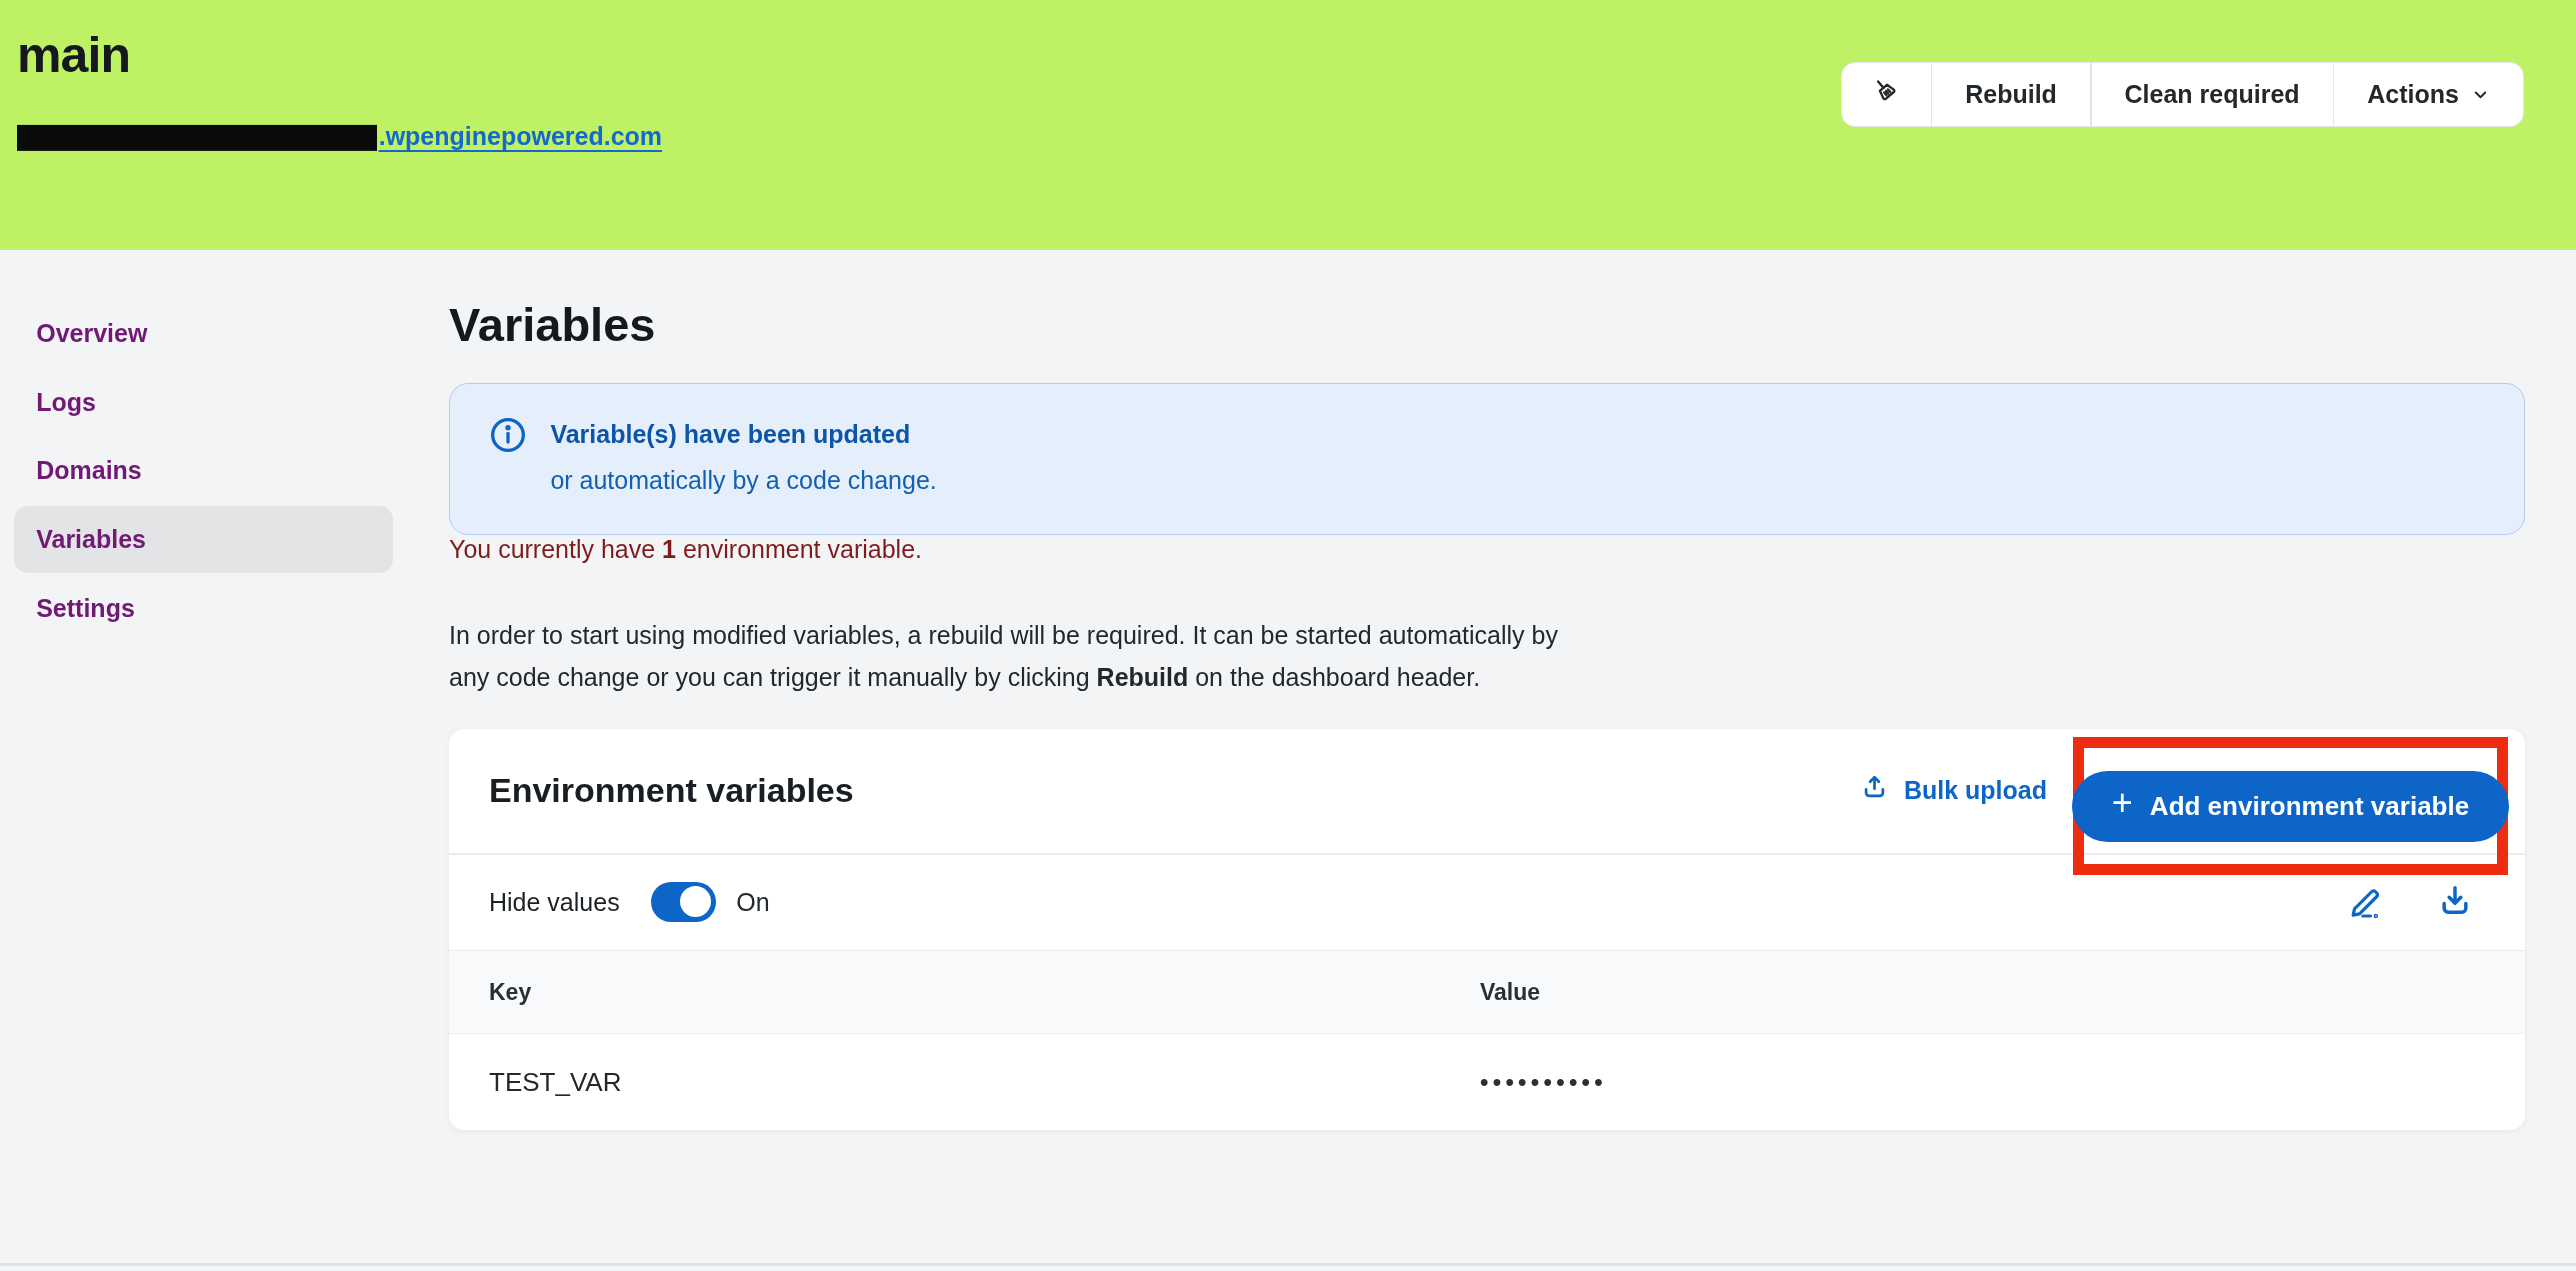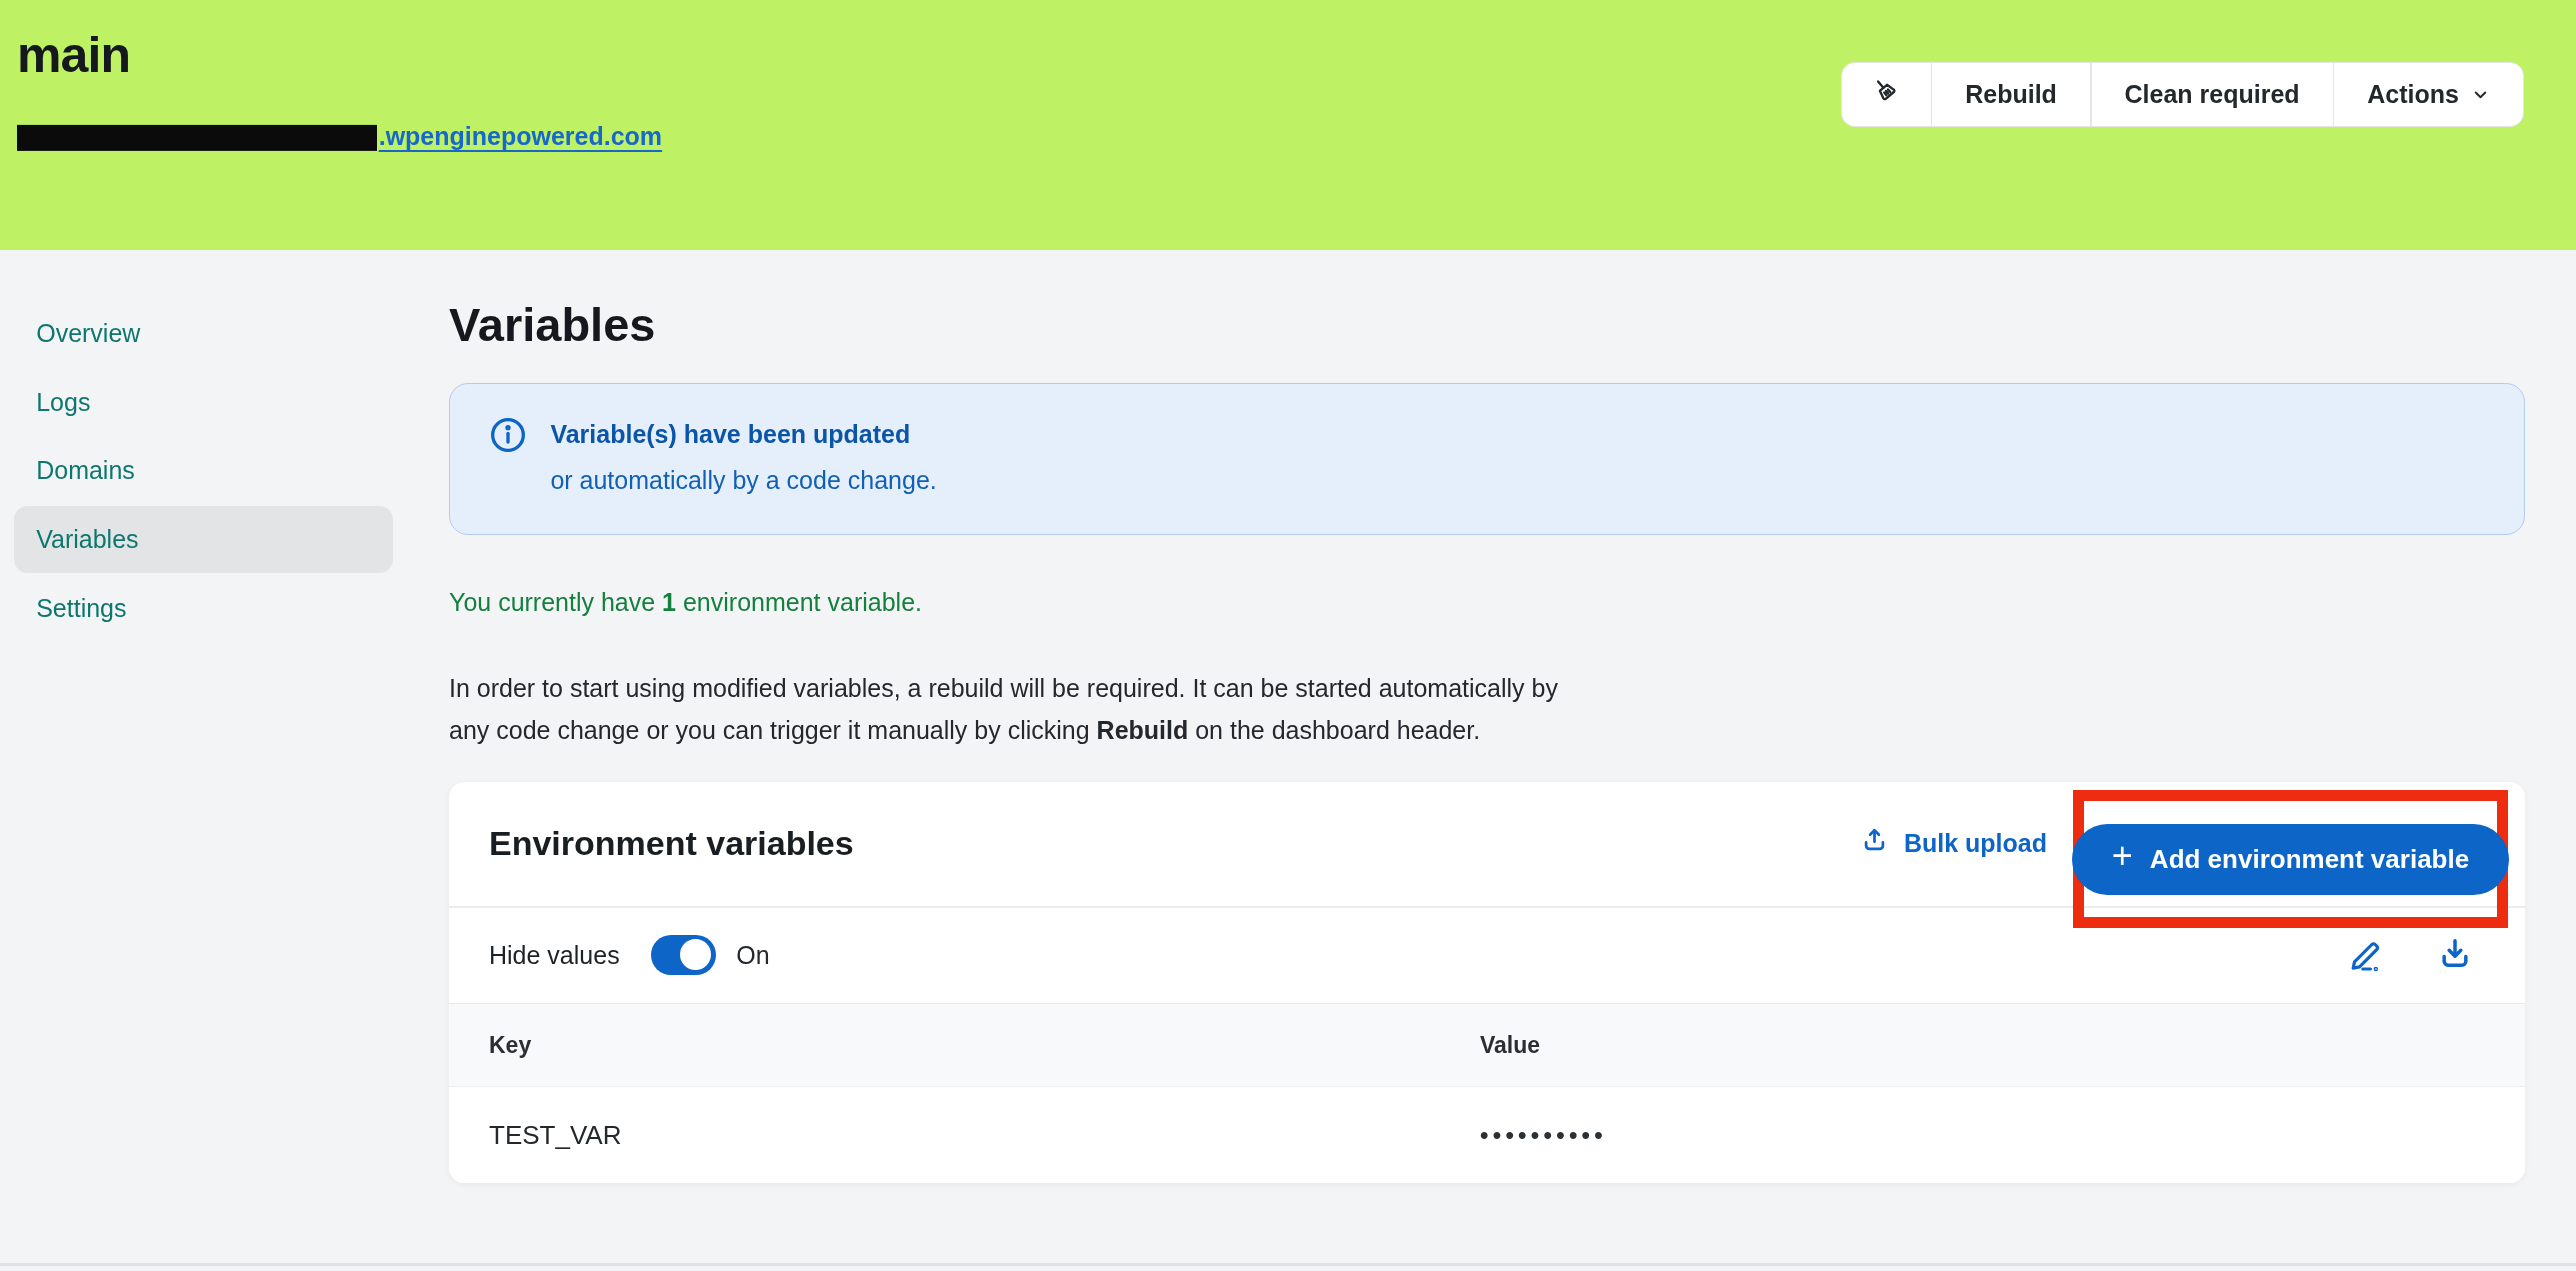--- a/index.html
+++ b/index.html
@@ -17,30 +17,30 @@
   .env-link{color:#1668cb;text-decoration:underline;text-decoration-thickness:1.7px;text-underline-offset:5.2px;display:inline-flex;align-items:center;cursor:pointer;text-align:right;}
   .redaction-bar{display:inline-block;width:360px;height:26px;background:#0b0b0b;margin-right:1.7px;transform:translateY(0.9px);}
   
   .toolbar{position:absolute;top:62px;right:52px;height:65px;display:flex;align-items:stretch;background:#fff;border:1.7px solid #e3e5e7;border-radius:13.8px;box-sizing:border-box;overflow:hidden;}
   .tb-item{display:flex;align-items:center;padding:0 33px;font-size:25px;font-weight:bold;color:#23282d;cursor:pointer;white-space:nowrap;}
   .tb-item.icon-only{padding:0 27.6px;}
   .tb-sep{width:1.7px;background:#e3e5e7;}
   .chev{margin-left:12px;display:inline-flex;}
   
   .sidebar{position:absolute;left:13.8px;top:300px;width:379px;display:flex;flex-direction:column;}
-  .sb-item{height:67px;margin-bottom:1.7px;display:flex;align-items:center;padding:0 22.4px;border-radius:13.8px;font-size:25px;font-weight:400;color:#0f766e;cursor:pointer;box-sizing:border-box;}
+  .sb-item{height:67px;margin-bottom:1.7px;display:flex;align-items:center;padding:0 22.4px;border-radius:13.8px;font-size:25px;font-weight:700;color:#701a75;cursor:pointer;box-sizing:border-box;}
   .sb-item.active{background:#e2e4e6;}
   
   .main{position:absolute;left:449px;top:250px;width:2078px;}
   .page-title{margin:47px 0 0 0;font-size:47px;font-weight:bold;color:#15191d;line-height:55px;}
   .alert{margin-top:31px;width:2076px;box-sizing:border-box;border-radius:19px;background:#e5eefb;border:1.7px solid #b4cbf0;padding:31px 38px 34px 38px;display:flex;gap:22.4px;}
   .alert-icon{flex:0 0 auto;margin-top:0px;display:flex;}
   .alert-title{font-size:25px;font-weight:bold;color:#0b55a9;line-height:38px;}
   .alert-body{font-size:25px;color:#1160b4;line-height:40px;margin-top:6.9px;}
-  .count-line{margin-top:53px;font-size:25px;color:#15803d;}
+  .count-line{font-size:25px;color:#7f1d1d;}
   .note{margin-top:50px;font-size:25px;color:#23282d;line-height:42px;}
   
   .card{position:relative;margin-top:31px;width:2076px;background:#fff;border-radius:15.5px;box-shadow:0 1.7px 6.9px rgba(20,24,28,0.05);box-sizing:border-box;}
   .card-header{height:124px;display:flex;align-items:center;padding:0 40px;}
   .card-title{font-size:34px;font-weight:bold;color:#191e23;flex:1;}
   .bulk-upload{display:flex;align-items:center;gap:13.8px;color:#0d65c8;font-size:25px;font-weight:bold;cursor:pointer;}
   .red-space{width:438px;flex:0 0 auto;}
   .red-annotation{position:absolute;top:8.6px;right:17px;width:435px;height:138px;border:11.2px solid #ee2c10;box-sizing:border-box;display:flex;align-items:center;justify-content:center;z-index:4;}
   .add-btn{height:71px;padding:0 40px;border-radius:36px;background:#0d65c8;color:#fff;font-size:26px;font-weight:bold;display:flex;align-items:center;gap:17px;border:none;cursor:pointer;font-family:"Liberation Sans",sans-serif;white-space:nowrap;}
   .plus-glyph{font-size:36px;font-weight:400;line-height:1;transform:translateY(-2.6px);}

